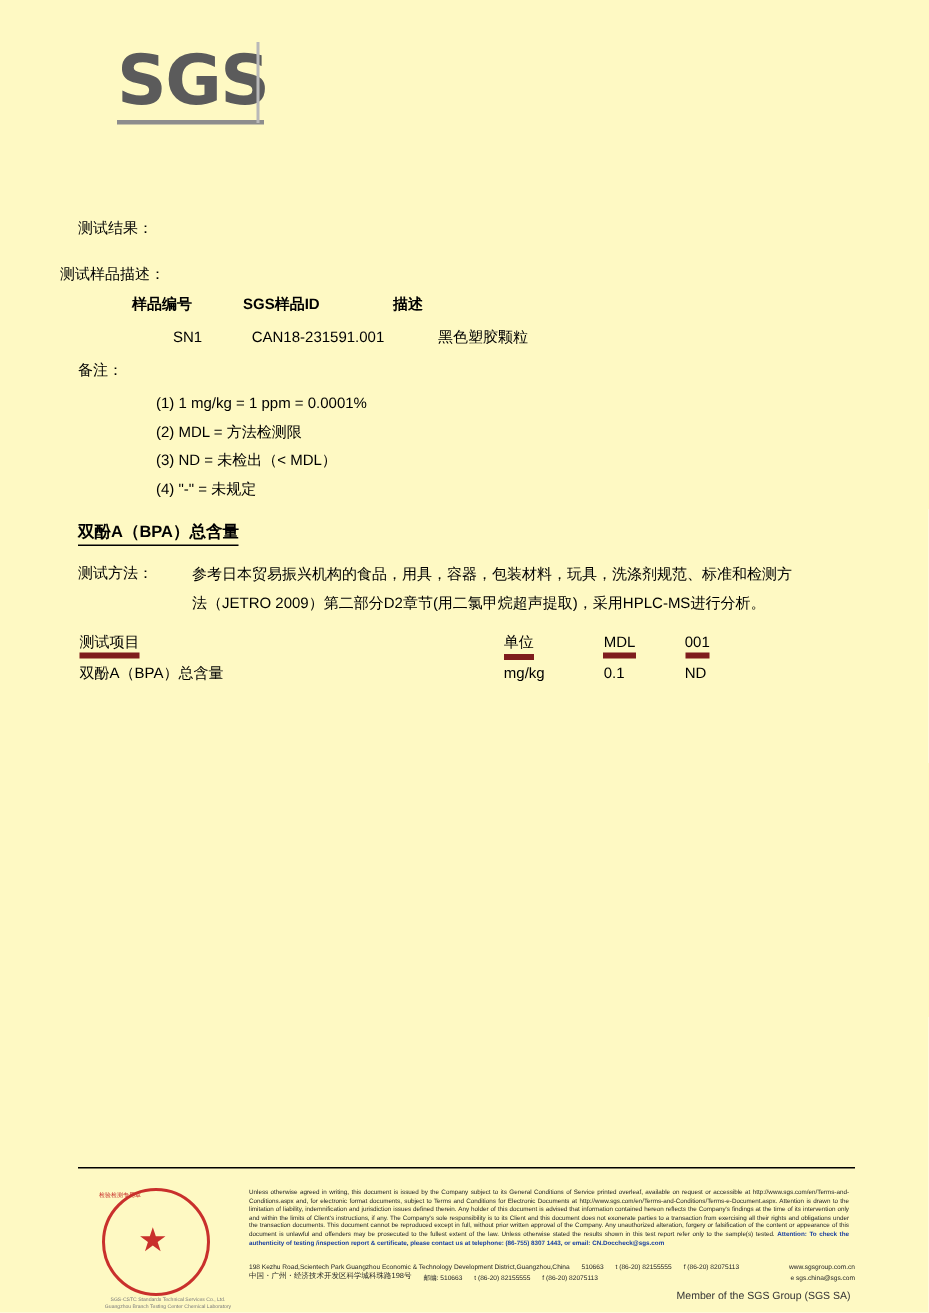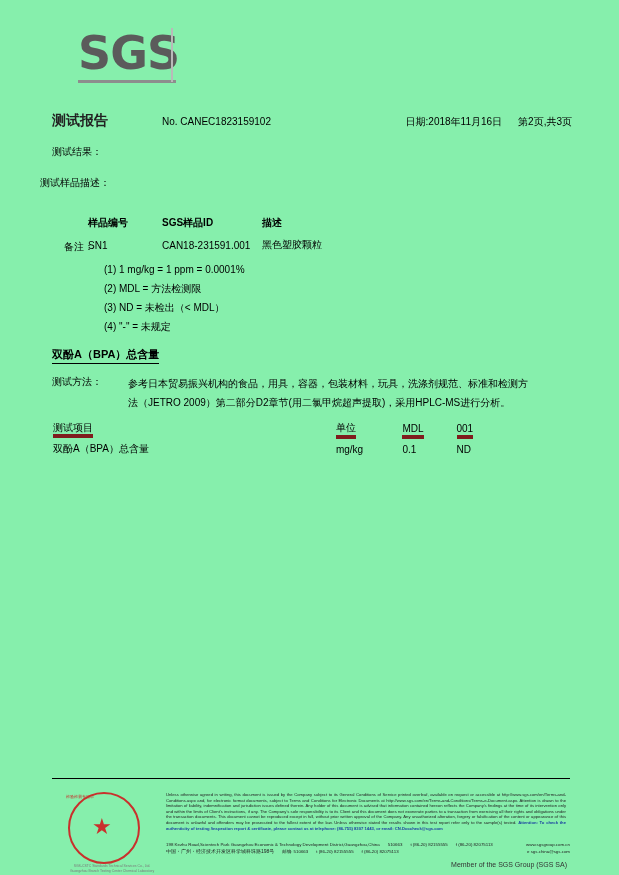--- a/index.html
+++ b/index.html
@@ -12,21 +12,21 @@
     height: 875px;
     font-family: "Liberation Sans", sans-serif;
     color: #000;
     position: relative;
     overflow: hidden;
   }
   .page {
     position: relative;
     width: 619px;
     height: 875px;
-    background: #86efac;
+    background: #fef9c3;
   }
 
   
   .logo-block {
     position: absolute;
     left: 78px;
     top: 30px;
     width: 110px;
   }
   .logo-text {
@@ -88,31 +88,30 @@
     color: #000;
     white-space: nowrap;
   }
 
   
   .sample-table {
     position: absolute;
     left: 88px;
     top: 196px;
     font-size: 10px;
-    margin-top: 20px;
   }
   .sample-table table { border-collapse: collapse; }
   .sample-table th {
     font-weight: bold;
     text-align: left;
     padding: 0 0 8px 0;
     font-size: 10px;
   }
   .sample-table td {
-    text-align: left;
+    text-align: center;
     padding: 0;
     font-size: 10px;
   }
   .col-sn { width: 74px; text-align: center; }
   .col-id { width: 100px; }
   .col-desc { width: 120px; }
 
   
   .notes {
     position: absolute;
@@ -263,26 +262,20 @@
 <body>
 
 <div class="page">
 
   <div class="logo-block">
     <div class="logo-text">SGS</div>
     <div class="logo-rule"></div>
   </div>
   <div class="logo-bar"></div>
 
-  <div class="header-row">
-    <div class="report-title">测试报告</div>
-    <div class="report-no">No. CANEC1823159102</div>
-    <div class="report-date">日期:2018年11月16日</div>
-    <div class="report-page">第2页,共3页</div>
-  </div>
 
   <div class="line" style="left:52px; top:145px;">测试结果：</div>
 
   <div class="line" style="left:40px; top:176px;">测试样品描述：</div>
 
   <div class="sample-table">
     <table>
       <thead>
         <tr>
           <th class="col-sn">样品编号</th>
@@ -293,21 +286,21 @@
       <tbody>
         <tr>
           <td class="col-sn">SN1</td>
           <td class="col-id">CAN18-231591.001</td>
           <td class="col-desc">黑色塑胶颗粒</td>
         </tr>
       </tbody>
     </table>
   </div>
 
-  <div class="line" style="left:64px; top:240px;font-family:Liberation Mono, monospace;">备注：</div>
+  <div class="line" style="left:52px; top:240px;font-family:Liberation Mono, monospace;">备注：</div>
   <div class="notes">
     <div>(1) 1 mg/kg = 1 ppm = 0.0001%</div>
     <div>(2) MDL = 方法检测限</div>
     <div>(3) ND = 未检出（&lt; MDL）</div>
     <div>(4) "-" = 未规定</div>
   </div>
 
   <div class="bpa-head">双酚A（BPA）总含量</div>
   <div class="method-label">测试方法：</div>
   <div class="method-body">

